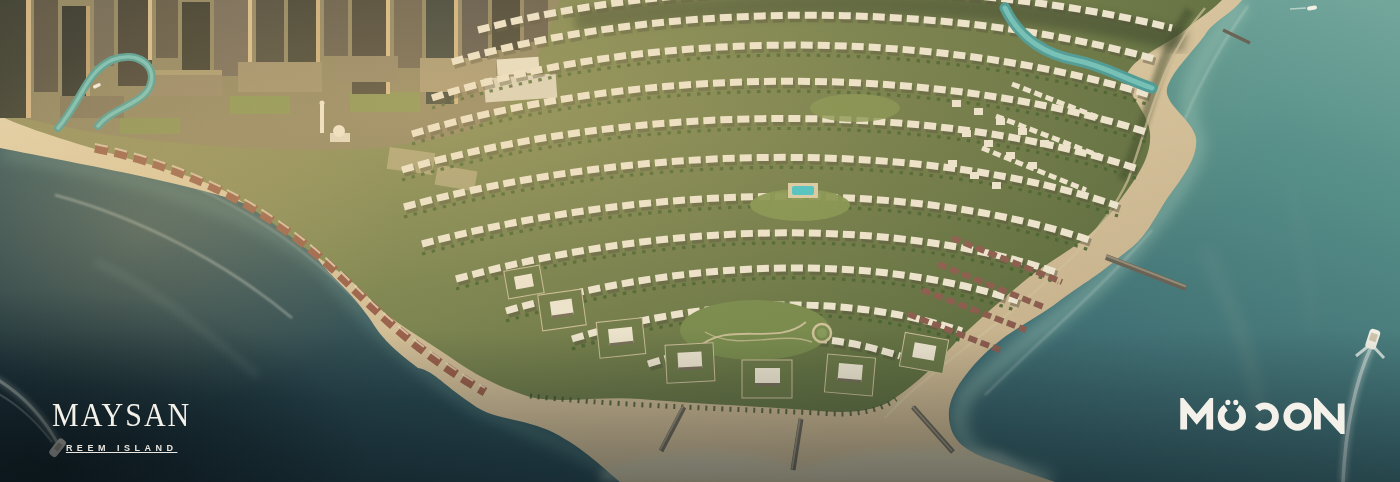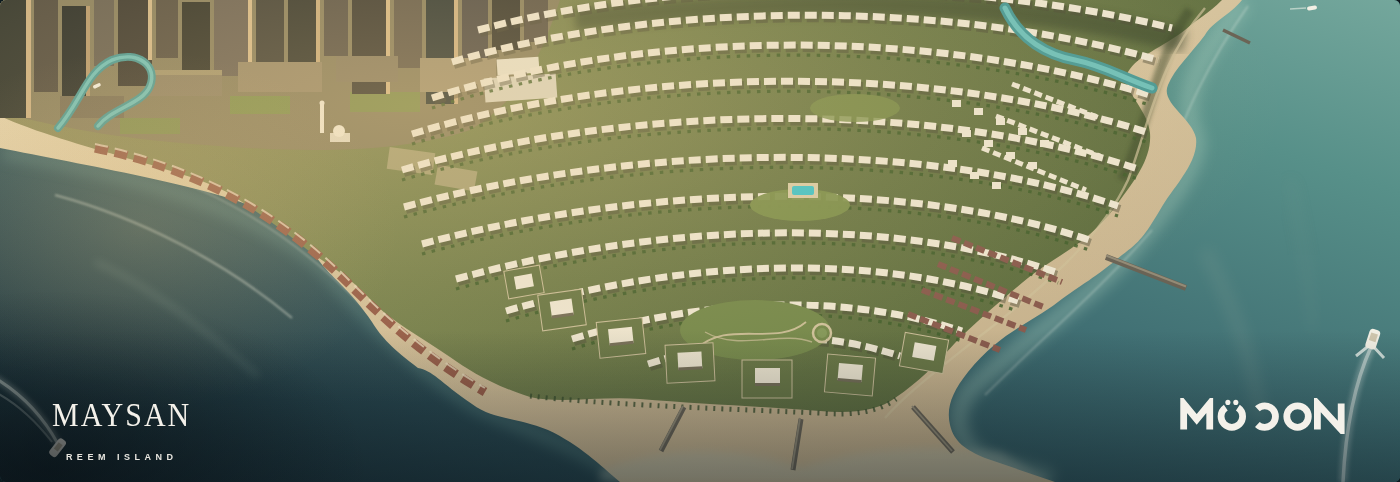--- a/index.html
+++ b/index.html
@@ -1,30 +1,30 @@
 <!DOCTYPE html>
 <html style="--sea_deep: #1a2b31; --sea_mid: #2c4d55; --sea_teal: #417074; --sea_light: #579089; --sea_glint: #74a79c; --shallow: #aed2c0; --foam: #e9f0e6; --sand: #d5c29c; --sand_light: #e8d8b2; --sand_dark: #c2ad88; --sand_wet: #b6bfae; --land_warm: #9a9162; --land: #7a8450; --land_dark: #5f6e40; --tree: #44602e; --scrub: #3f512f; --villa: #ece4cf; --villa_shadow: #4f4e3a; --roof_red: #955c48; --roof_brown: #8a5c4e; --city_dark: #3a3f38; --city_lit: #cdb183; --city_ground: #8a8160; --canal: #4b9a96; --canal_light: #74c4bc; --pool: #45c3c8; --lawn: #7f914f; --road: #cdbf99; --jetty: #6a6355; --jetty_light: #938b76; --boat: #f2efe4; --sun: #f5cf8a; --vignette: #06121a; --logo_white: #f4f1ea;"><head>
 <meta charset="utf-8">
 <style>
   html,body{margin:0;padding:0;background:#0d1a1f;}
   .stage{position:relative;width:1400px;height:482px;overflow:hidden;
-         font-family:"Liberation Sans",sans-serif;background:var(--sea_mid,#2c4d55);border-radius:6px;}
+         font-family:"Liberation Sans",sans-serif;background:var(--sea_mid,#2c4d55);}
   .scene{position:absolute;inset:0;display:block;}
   
   .rowSh{stroke:var(--villa_shadow);stroke-width:8;fill:none;opacity:.45;stroke-dasharray:12 5;}
   .rowW{stroke:var(--villa);stroke-width:7;fill:none;stroke-dasharray:12 5;}
   .rowT{stroke:var(--tree);stroke-width:3.2;fill:none;stroke-dasharray:3.5 6.5;opacity:.85;}
   .rowW2{stroke:var(--villa);stroke-width:5;fill:none;stroke-dasharray:8 4;}
   .rowB{stroke:var(--roof_brown);stroke-width:6;fill:none;stroke-dasharray:9 4;}
   
   .maysan-logo{position:absolute;left:52px;top:398px;color:var(--logo_white);text-align:center;}
   .maysan-word{font-family:"Liberation Serif","DejaVu Serif",serif;font-size:30px;font-weight:400;
                letter-spacing:2px;line-height:1;transform:scaleY(1.1);transform-origin:top left;white-space:nowrap;}
-  .maysan-sub{font-size:9px;font-weight:700;letter-spacing:4.5px;margin-top:24px;white-space:nowrap;
-              color:var(--logo_white);opacity:.95;}
+  .maysan-sub{font-size:9px;font-weight:700;letter-spacing:4.5px;margin-top:15px;white-space:nowrap;
+              color:var(--logo_white);opacity:.95;text-decoration:underline;}
   .modon-logo{position:absolute;right:52px;top:398px;width:170px;height:36px;}
   .modon-logo svg{display:block;width:170px;height:36px;}
   .modon-stroke{stroke:var(--logo_white);stroke-width:12;fill:none;}
   .modon-fill{fill:var(--logo_white);}
   .sr-only{position:absolute;width:1px;height:1px;overflow:hidden;clip:rect(0 0 0 0);white-space:nowrap;}
 </style>
 </head>
 <body>
 
 <div class="stage">

